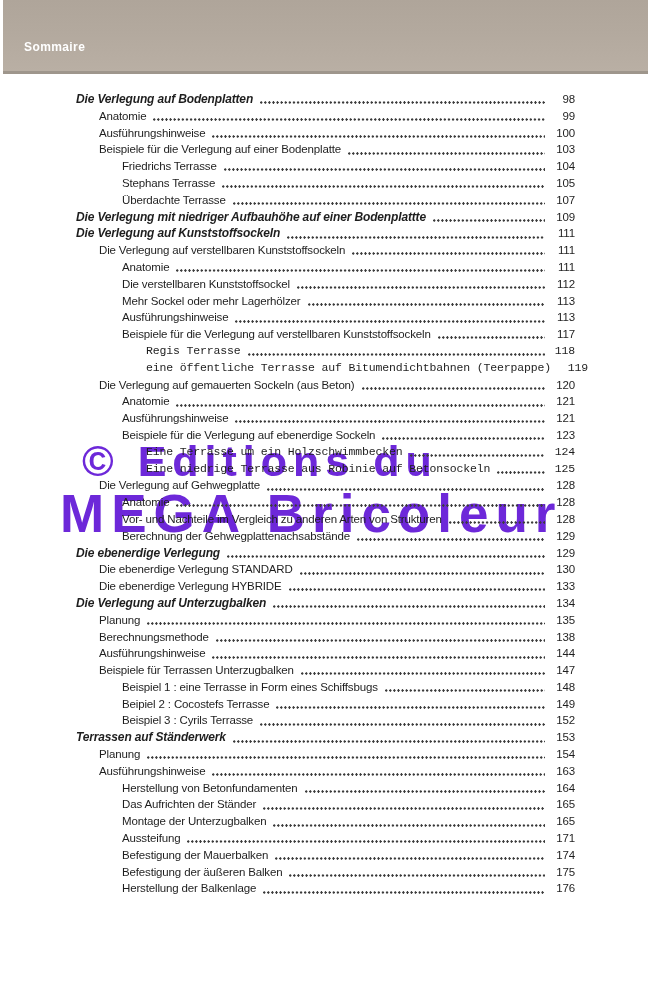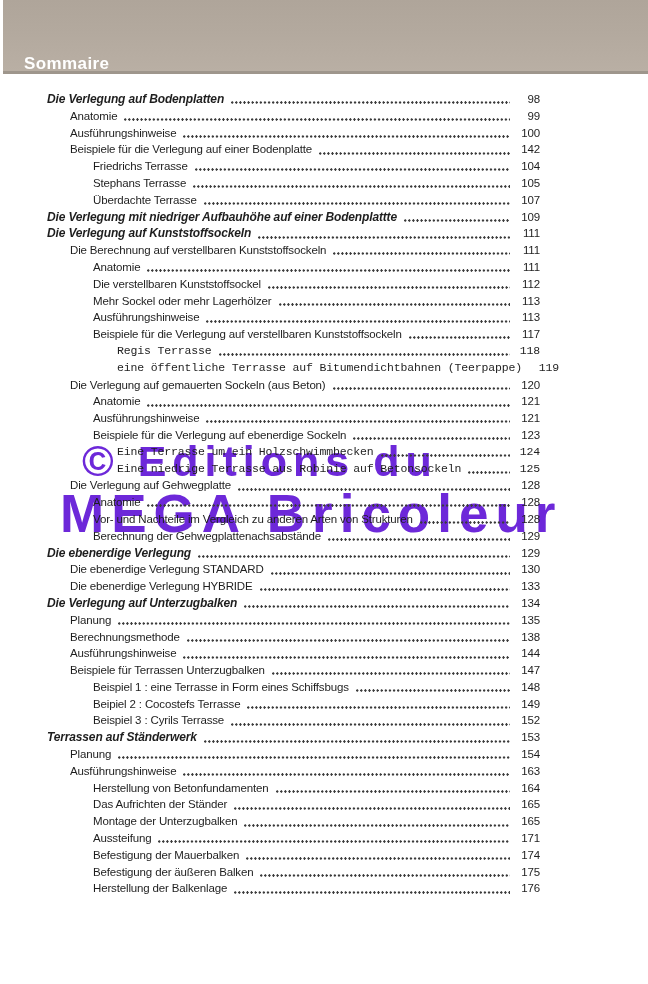--- a/index.html
+++ b/index.html
@@ -22,25 +22,24 @@
     left: 3px;
     right: 0;
     height: 71px;
     background: linear-gradient(#afa59a 0%, #b3a99e 45%, #b9afa4 100%);
     border-bottom: 3px solid #9e968c;
   }
   .header-title {
     position: absolute;
     left: 21px;
     top: 40px;
-    font-size: 17px;
+    font-size: 12px;
     font-weight: bold;
     color: #ffffff;
     letter-spacing: 0.4px;
-    margin-top: 14px;
   }
 
   
   .watermark {
     position: absolute;
     top: 436px;
     left: 0;
     width: 100%;
     z-index: 0;
     color: #6d28d9;
@@ -66,25 +65,26 @@
     position: absolute;
     top: 91px;
     left: 0;
     right: 0;
     z-index: 1;
   }
   .toc-row {
     display: flex;
     align-items: baseline;
     height: 16.8px;
-    padding-right: 108px;
+    padding-right: 73px;
     font-size: 11.5px;
     line-height: 16.8px;
     color: #1e1e1e;
     letter-spacing: -0.15px;
+    margin-left: 29px;
   }
   .lvl0 { padding-left: 47px; }
   .lvl1 { padding-left: 70px; }
   .lvl2 { padding-left: 93px; }
   .lvl3 { padding-left: 117px; font-family: Liberation Mono, monospace; }
   .chapter .label {
     font-weight: bold;
     font-style: italic;
     font-size: 12px;
   }
@@ -131,21 +131,21 @@
       <span class="pagenum">99</span>
     </div>
     <div class="toc-row lvl1">
       <span class="label">Ausführungshinweise</span>
       <span class="leader"></span>
       <span class="pagenum">100</span>
     </div>
     <div class="toc-row lvl1">
       <span class="label">Beispiele für die Verlegung auf einer Bodenplatte</span>
       <span class="leader"></span>
-      <span class="pagenum">142</span>
+      <span class="pagenum">103</span>
     </div>
     <div class="toc-row lvl2">
       <span class="label">Friedrichs Terrasse</span>
       <span class="leader"></span>
       <span class="pagenum">104</span>
     </div>
     <div class="toc-row lvl2">
       <span class="label">Stephans Terrasse</span>
       <span class="leader"></span>
       <span class="pagenum">105</span>
@@ -159,21 +159,21 @@
       <span class="label">Die Verlegung mit niedriger Aufbauhöhe auf einer Bodenplattte</span>
       <span class="leader"></span>
       <span class="pagenum">109</span>
     </div>
     <div class="toc-row lvl0 chapter">
       <span class="label">Die Verlegung auf Kunststoffsockeln</span>
       <span class="leader"></span>
       <span class="pagenum">111</span>
     </div>
     <div class="toc-row lvl1">
-      <span class="label">Die Berechnung auf verstellbaren Kunststoffsockeln</span>
+      <span class="label">Die Verlegung auf verstellbaren Kunststoffsockeln</span>
       <span class="leader"></span>
       <span class="pagenum">111</span>
     </div>
     <div class="toc-row lvl2">
       <span class="label">Anatomie</span>
       <span class="leader"></span>
       <span class="pagenum">111</span>
     </div>
     <div class="toc-row lvl2">
       <span class="label">Die verstellbaren Kunststoffsockel</span>

